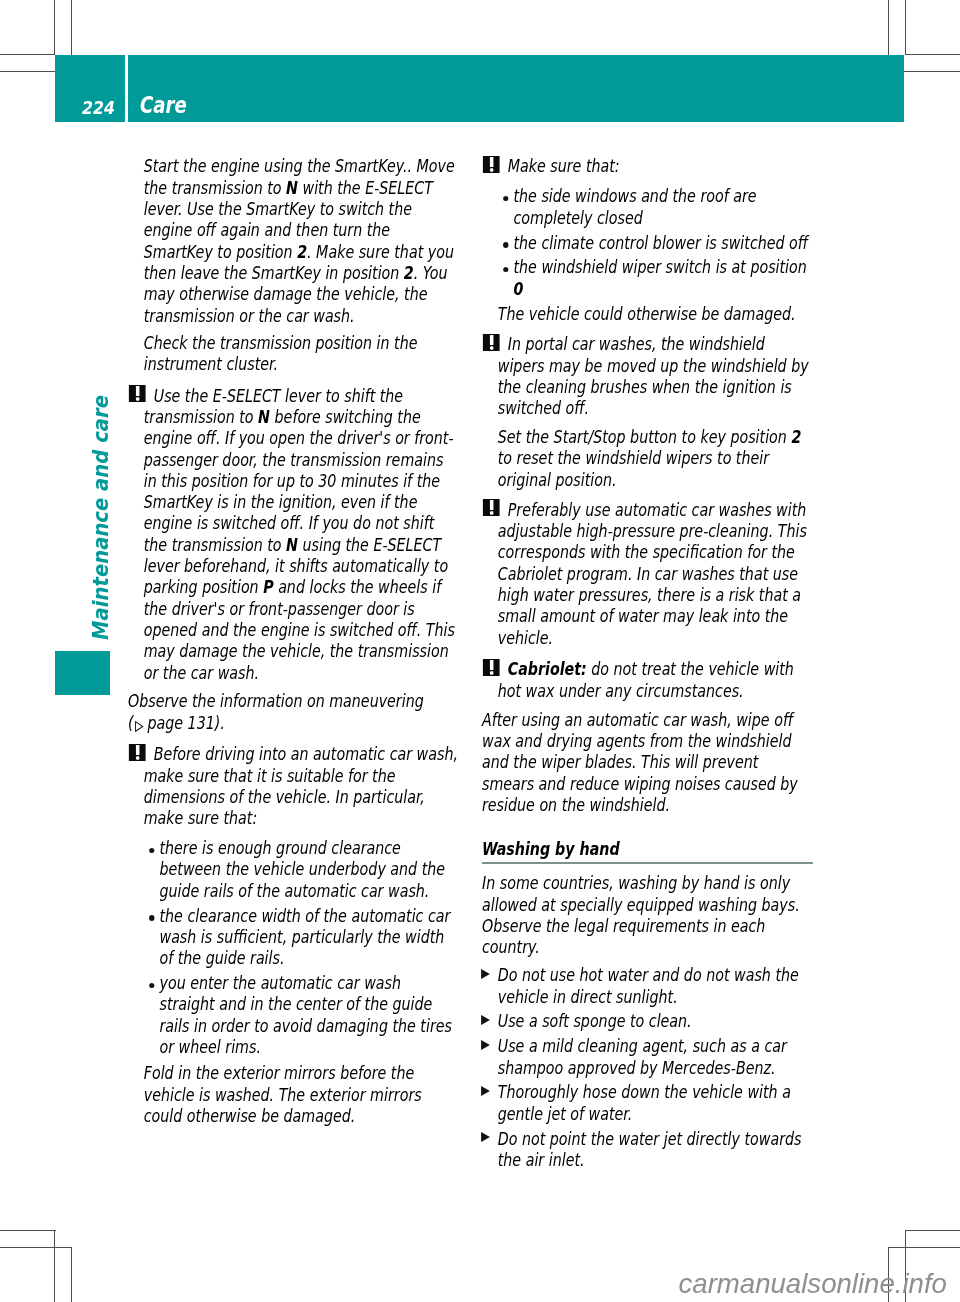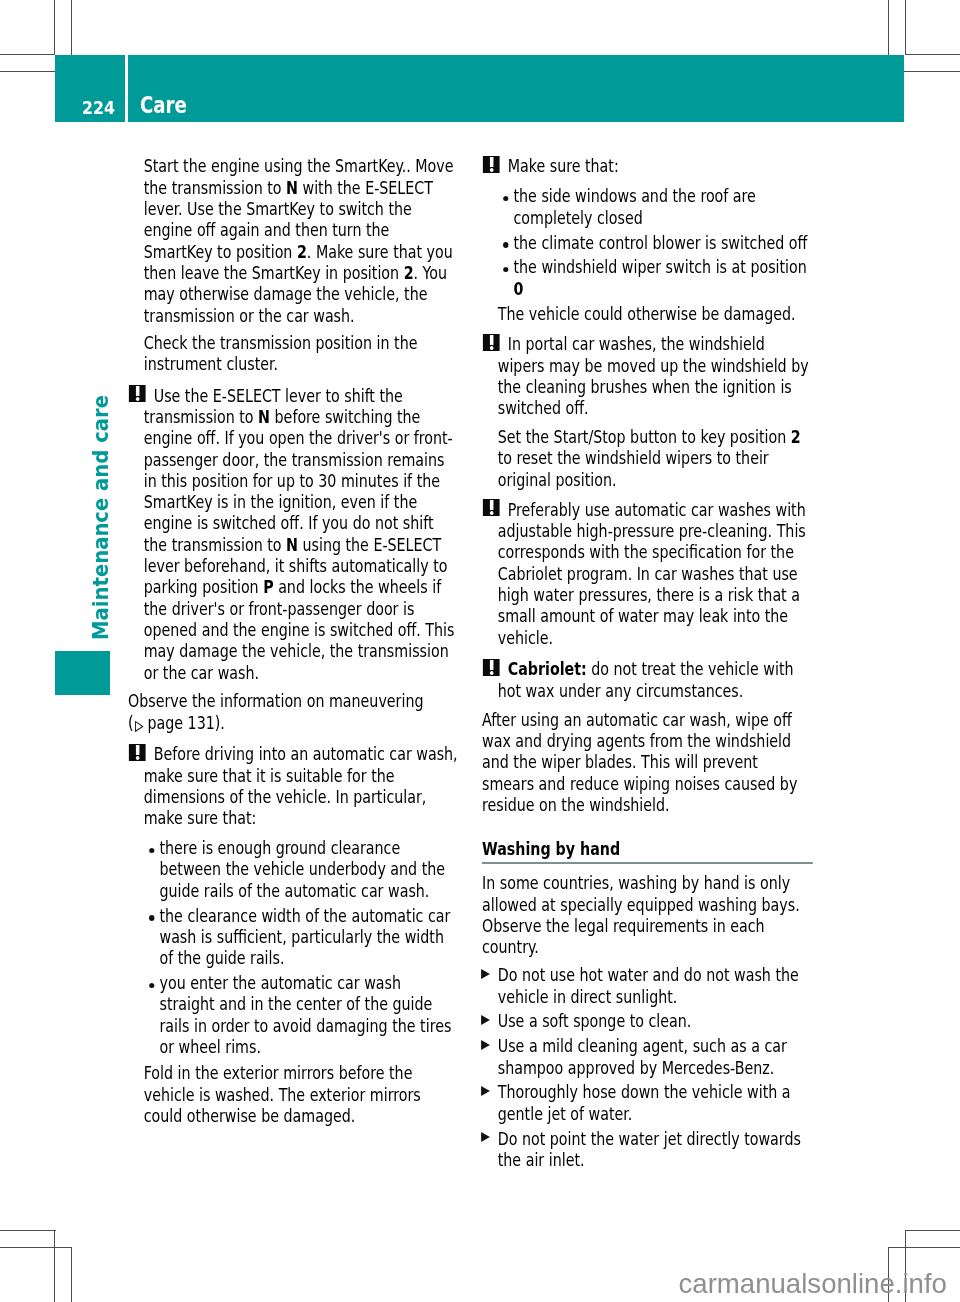--- a/index.html
+++ b/index.html
@@ -1,20 +1,20 @@
 <!DOCTYPE html>
 <html><head>
 <meta charset="utf-8">
 <title>Care</title>
 <style>
   html,body{margin:0;padding:0;background:#ffffff;}
   body{width:960px;height:1302px;position:relative;overflow:hidden;
        font-family:"DejaVu Sans Condensed","DejaVu Sans",sans-serif;
        -webkit-font-smoothing:antialiased;}
-  .page{position:absolute;inset:0;}
+  .page{position:absolute;inset:0;font-style:italic;}
 
   
   .cm{position:absolute;background:#4d4d4d;}
 
   
   .hdr{position:absolute;left:55px;top:55px;width:849px;height:66.5px;background:#009a98;}
   .hdr-sep{position:absolute;left:125px;top:55px;width:2.5px;height:66.5px;background:#ffffff;}
   .pageno{position:absolute;left:81.6px;top:100.6px;color:#fff;
           font-weight:bold;font-size:18.2px;line-height:13.2px;
           transform:scaleX(.965);transform-origin:left top;}

